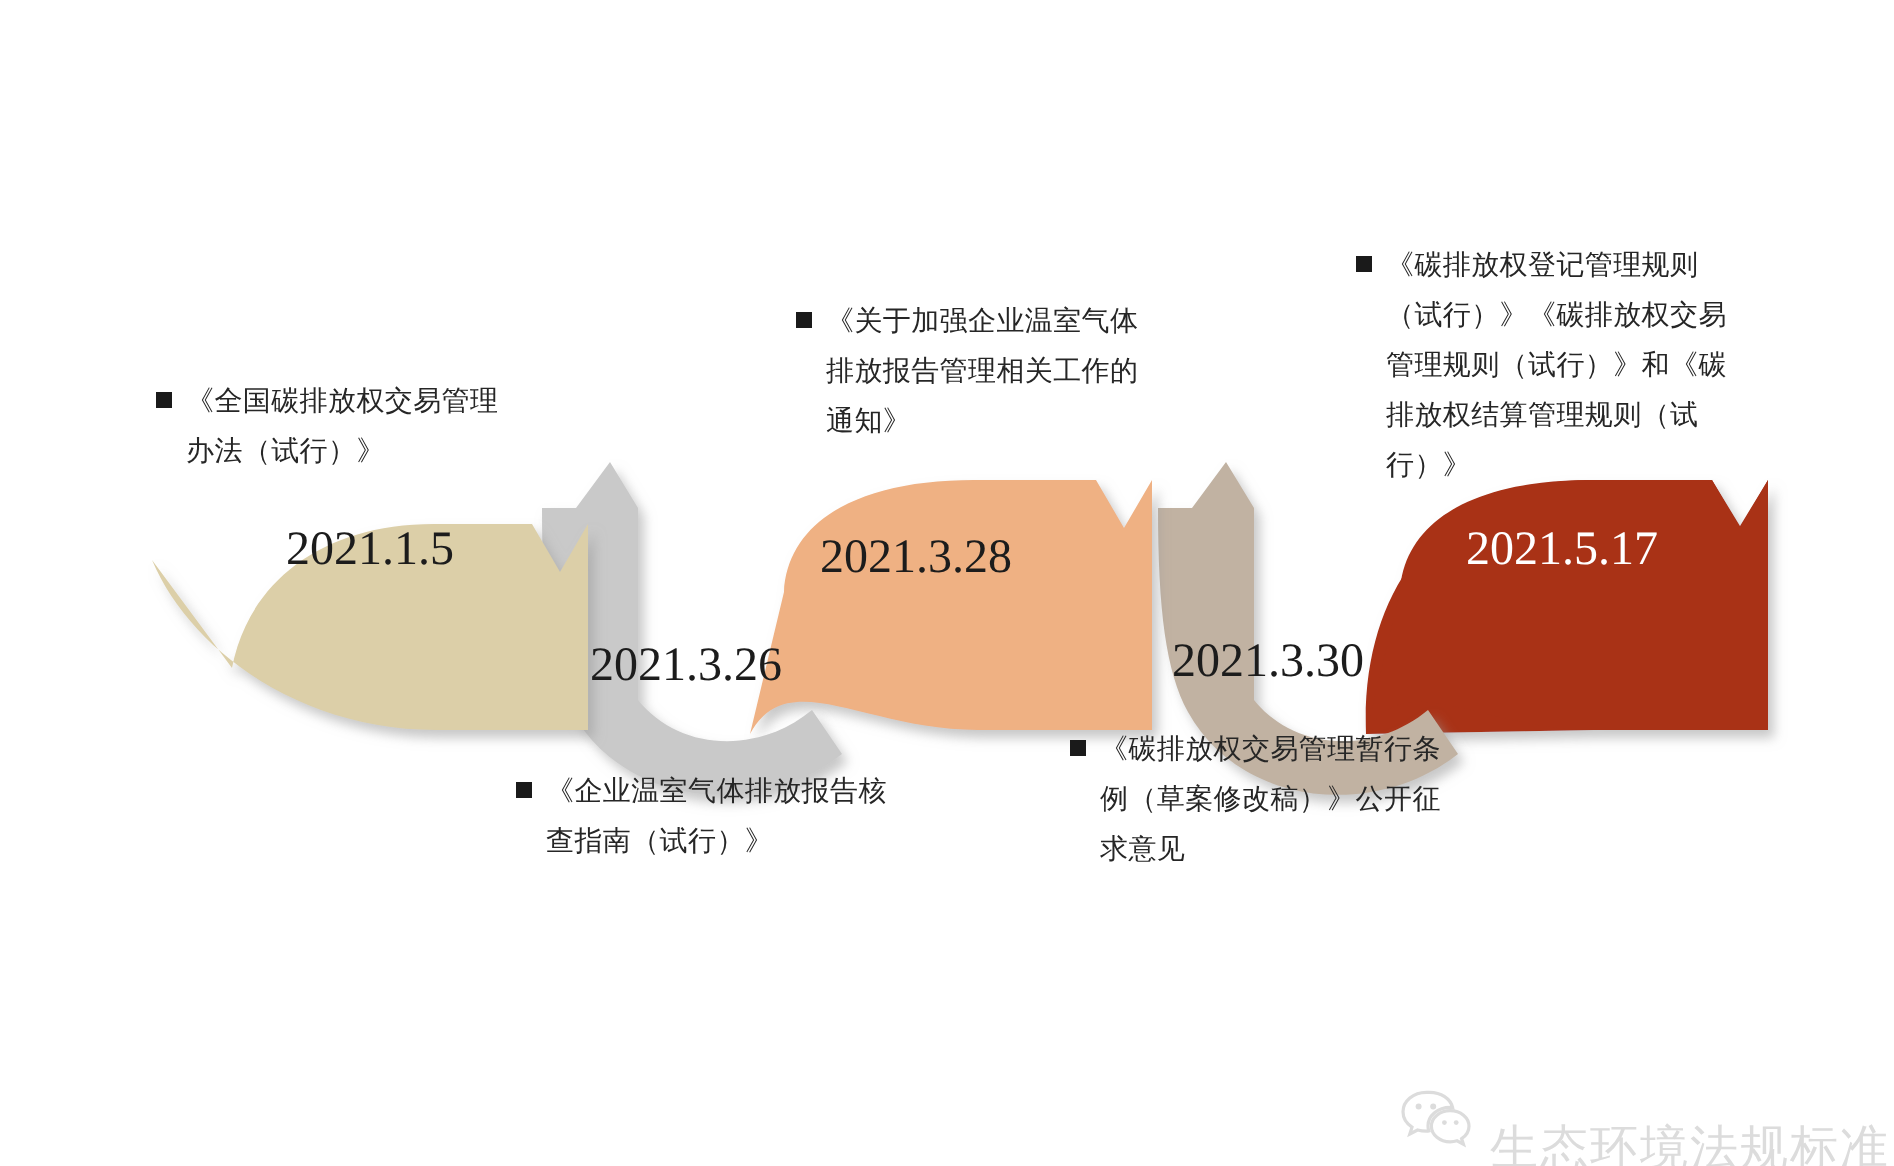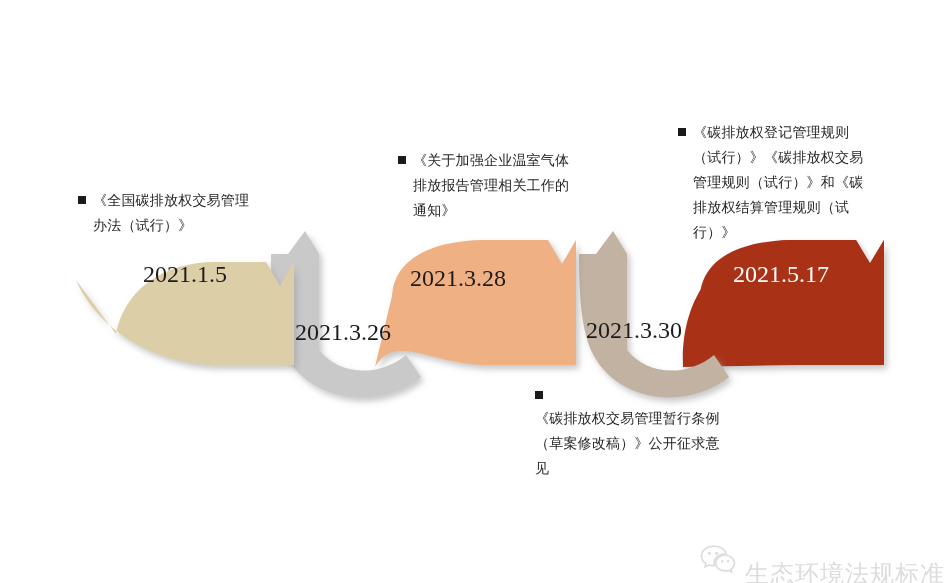--- a/index.html
+++ b/index.html
@@ -35,21 +35,21 @@
     background: #1a1a1a;
     margin-top: 8px;
   }
   .note .note-text {
     white-space: normal;
   }
 
   .note-1 { left: 78px;  top: 188px; width: 185px; }
   .note-2 { left: 258px; top: 383px; width: 190px; }
   .note-3 { left: 398px; top: 148px; width: 175px; }
-  .note-4 { left: 535px; top: 383px; width: 195px; flex-direction: column; }
+  .note-4 { left: 535px; top: 362px; width: 195px; }
   .note-5 { left: 678px; top: 120px; width: 195px; }
 
   
   #chain {
     position: absolute;
     left: 0;
     top: 0;
     width: 947px;
     height: 583px;
   }
@@ -225,20 +225,24 @@
     <text class="date-label" x="410" y="286">2021.3.28</text>
     <text class="date-label" x="586" y="338">2021.3.30</text>
     <text class="date-label on-dark" x="733" y="282">2021.5.17</text>
   </svg>
 
   <div class="note note-1">
     <span class="bullet"></span>
     <span class="note-text">《全国碳排放权交易管理办法（试行）》</span>
   </div>
 
+  <div class="note note-2">
+    <span class="bullet"></span>
+    <span class="note-text">《企业温室气体排放报告核查指南（试行）》</span>
+  </div>
 
   <div class="note note-3">
     <span class="bullet"></span>
     <span class="note-text">《关于加强企业温室气体排放报告管理相关工作的通知》</span>
   </div>
 
   <div class="note note-4">
     <span class="bullet"></span>
     <span class="note-text">《碳排放权交易管理暂行条例（草案修改稿）》公开征求意见</span>
   </div>

